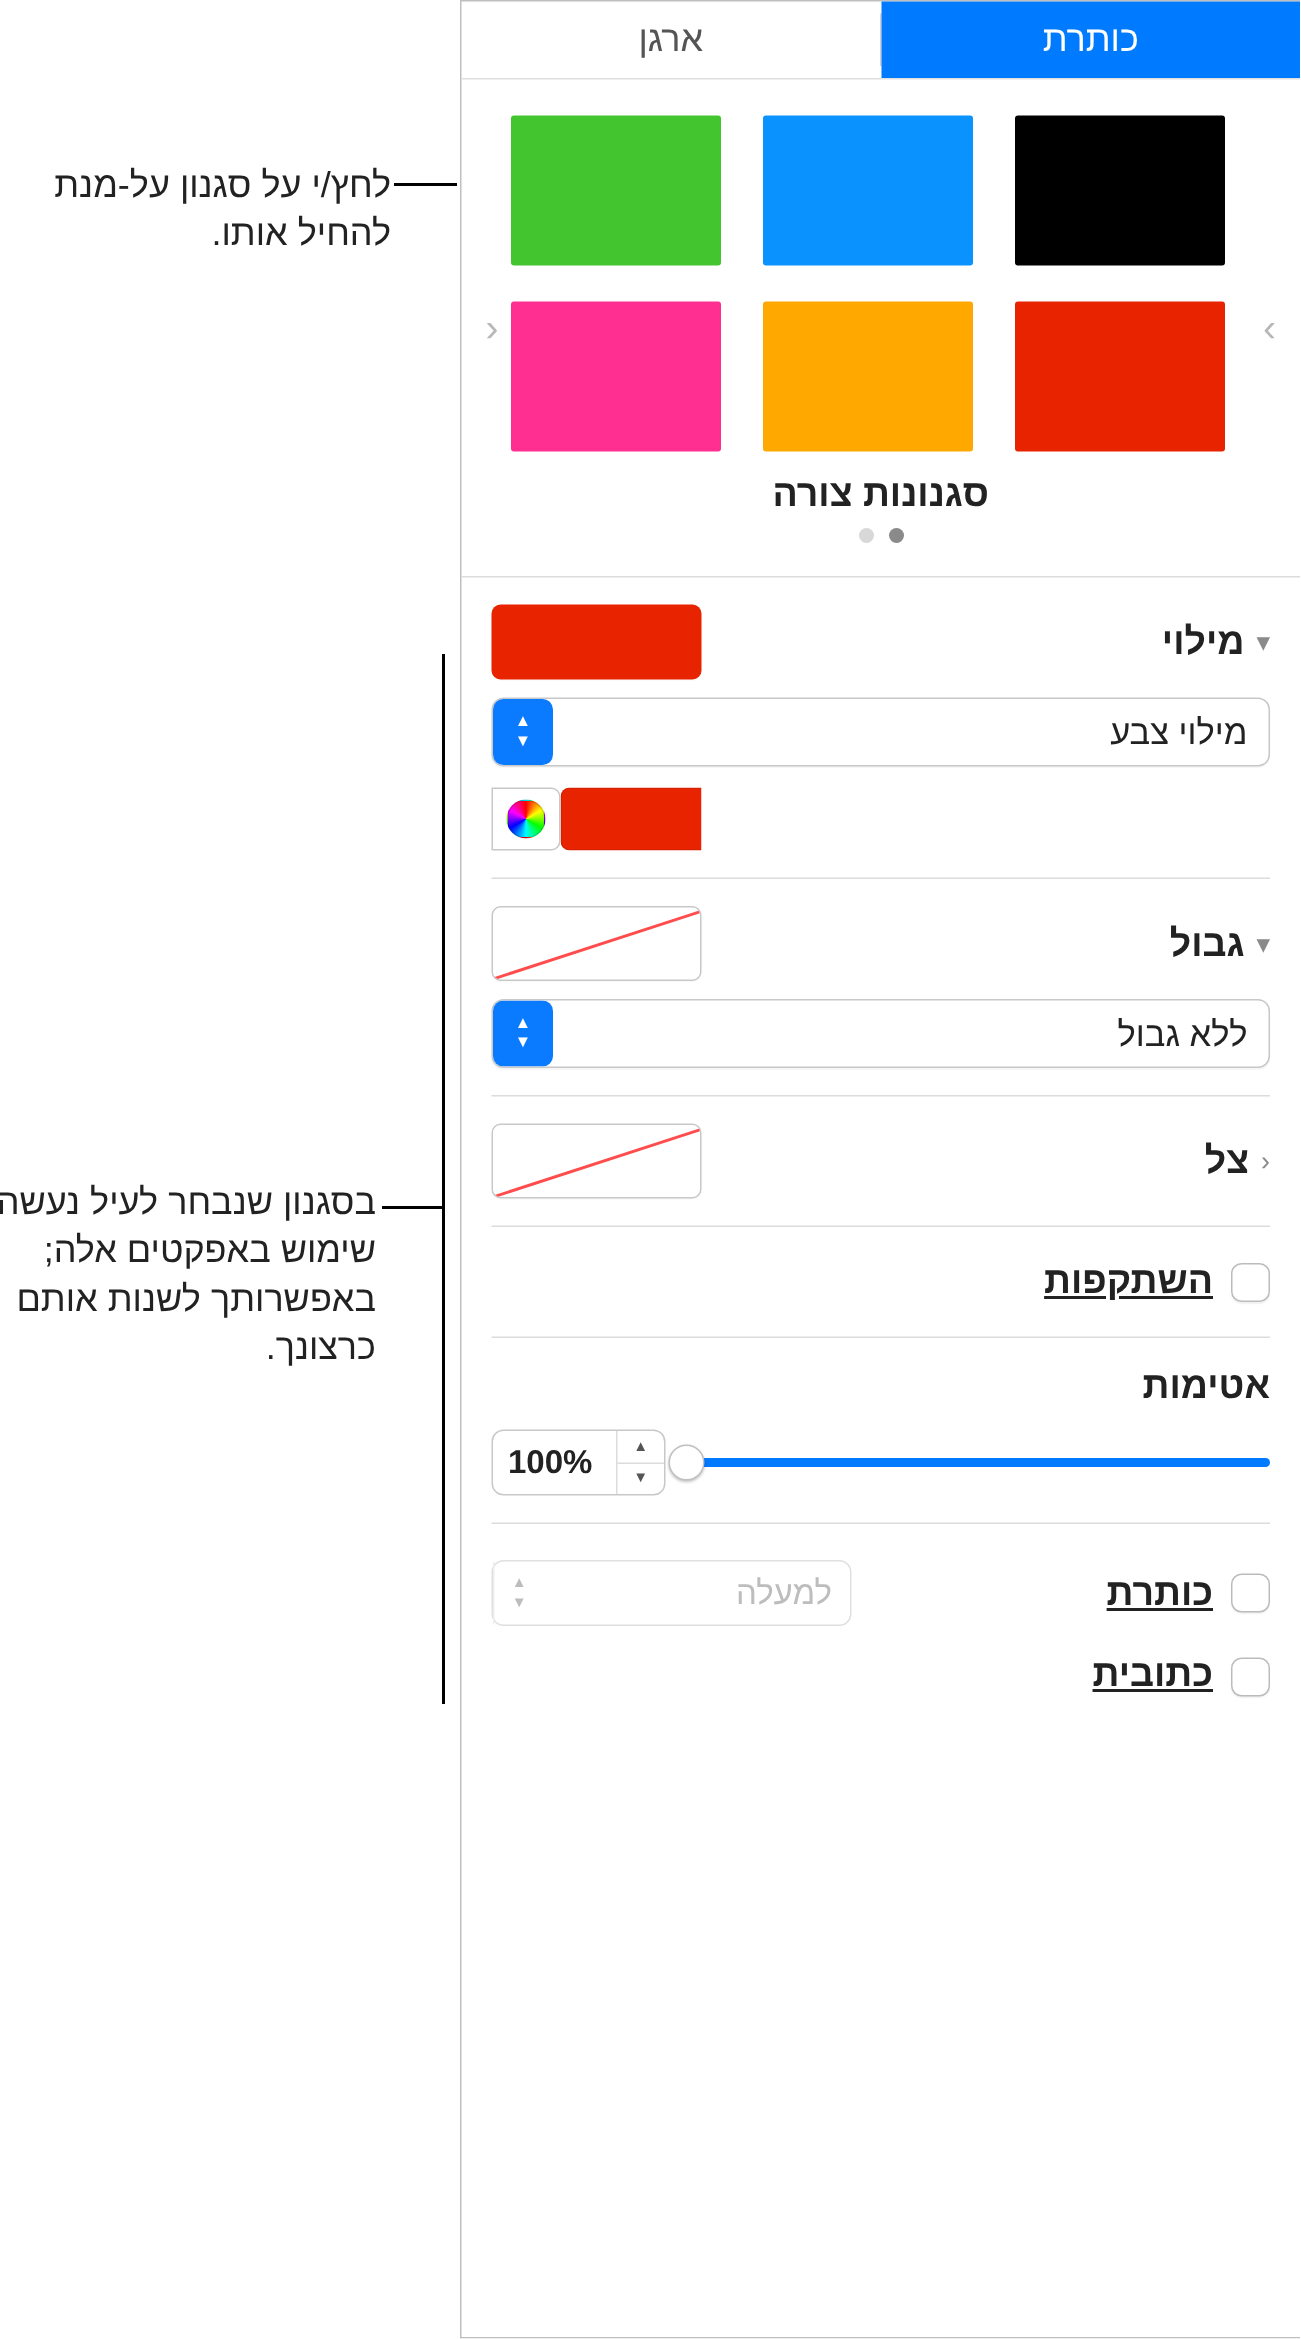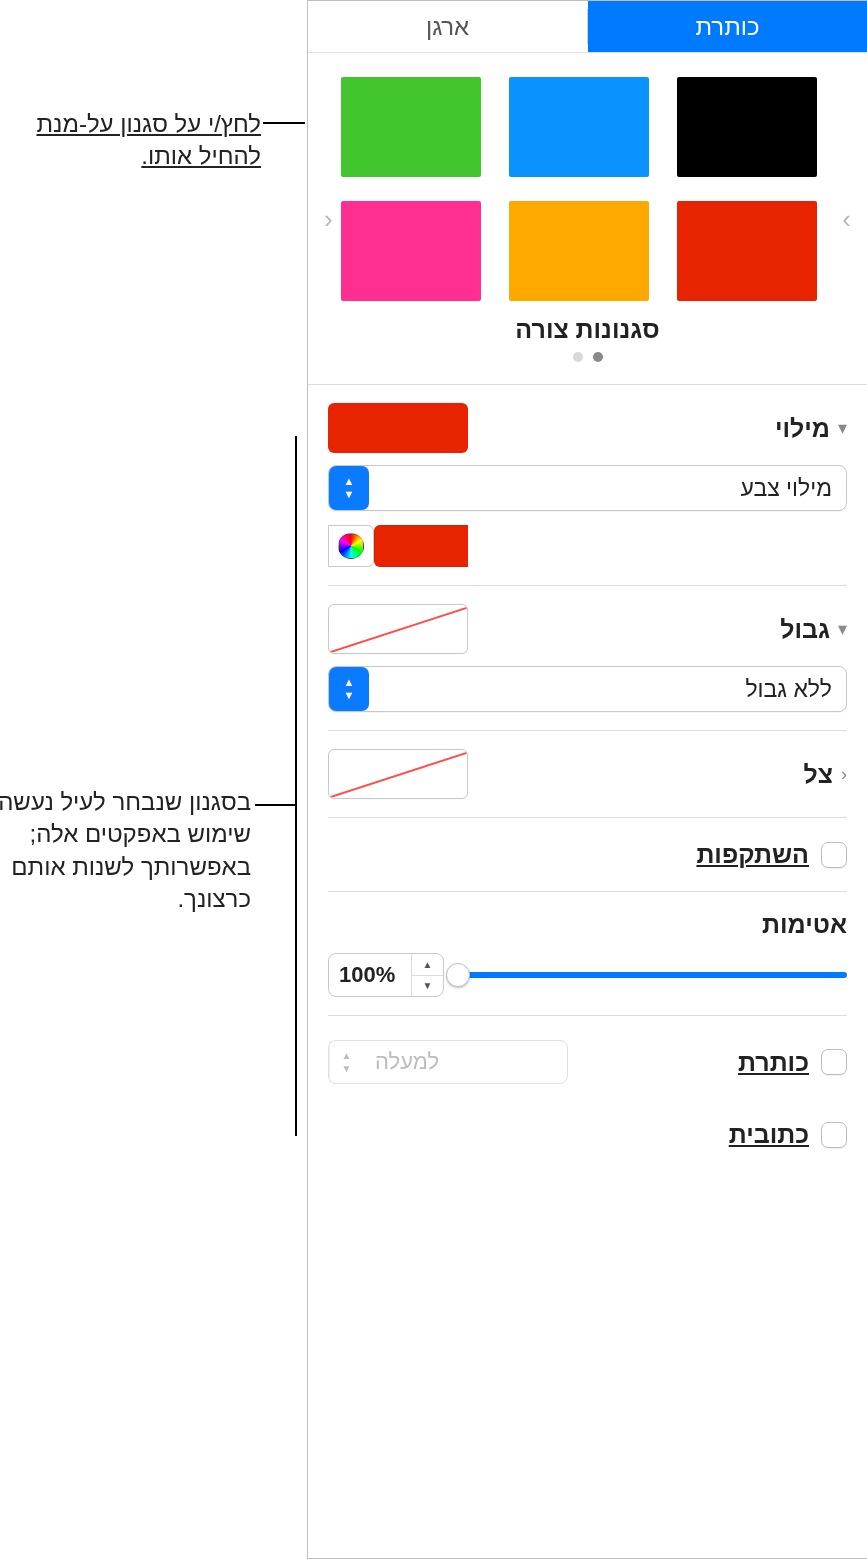--- a/index.html
+++ b/index.html
@@ -299,20 +299,21 @@
     border: 1px solid #e0e0e0;
     border-radius: 8px;
     height: 44px;
     width: 240px;
     background: #fff;
     direction: ltr;
     color: #bdbdbd;
   }
   .disabled-popup .txt {
     flex: 1;
+    text-align: right;
     padding: 0 12px;
     font-size: 22px;
   }
   .disabled-popup .dp-arr {
     width: 34px;
     display:flex;flex-direction:column;align-items:center;justify-content:center;
     font-size: 10px; gap:2px;
     border-left: 1px solid #eee;
     align-self: stretch;
   }
@@ -330,21 +331,21 @@
     background: #000;
     height: 2px;
   }
   .callout .lead::after {
     content: "";
     width: 2px;
     background: #000;
     position: absolute;
     left: 0;
   }
-  #callout1 { top: 108px; right: 606px; width: 250px; text-decoration: underline; }
+  #callout1 { top: 108px; right: 606px; width: 250px; }
   #lead1 { top: 14px; right: -44px; width: 42px; }
   #callout2 { top: 786px; right: 616px; width: 260px; }
   #lead2a { position:absolute; background:#000; width:2px; top:-350px; height:700px; right:-46px; }
   #lead2b { position:absolute; background:#000; height:2px; width:42px; top:18px; right:-46px; }
 </style>
 </head>
 <body>
 
 <div class="panel">
 
@@ -463,21 +464,21 @@
           <span class="check-label">כותרת</span>
         </div>
         <div class="disabled-popup">
           <div class="dp-arr">
               <span>▲</span>
               <span>▼</span>
             </div>
           <div class="txt">למעלה</div>
         </div>
       </div>
-      <div class="check-row" style="margin-top:26px;">
+      <div class="check-row" style="margin-top:8px;align-items:flex-end;">
         <div class="checkbox"></div>
         <span class="check-label">כתובית</span>
       </div>
     </div>
 
   </div>
 </div>
 
 <div id="callout1" class="callout">
   <div id="lead1" class="lead"></div>

